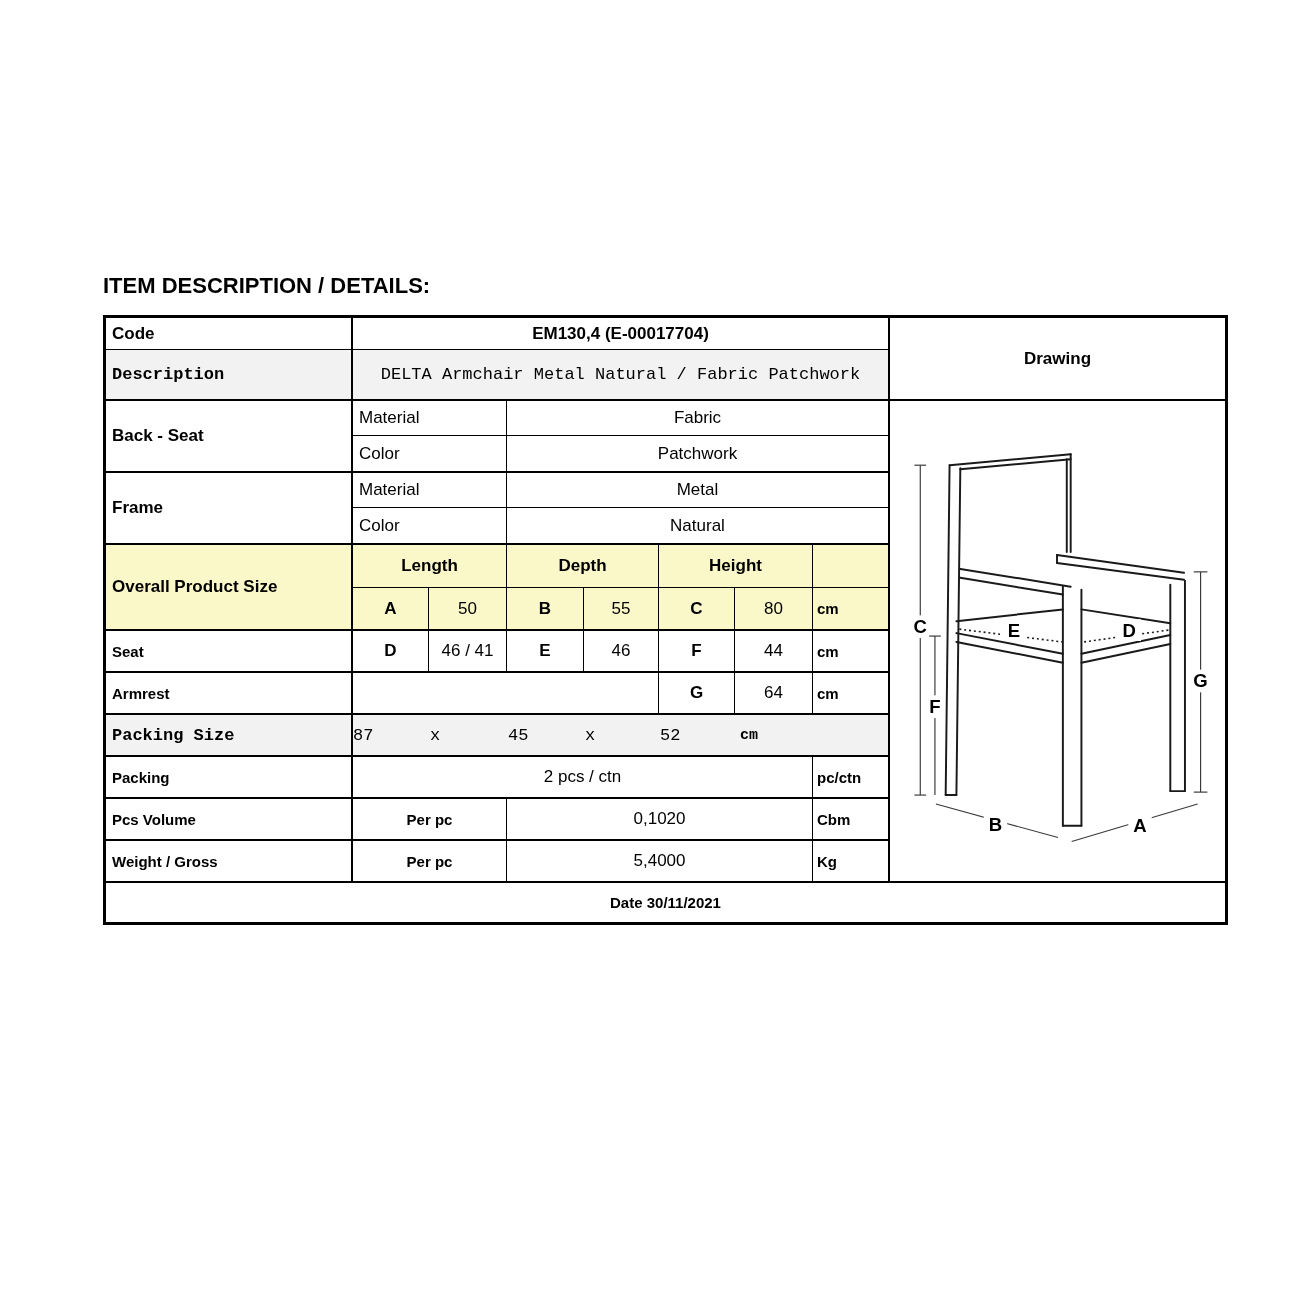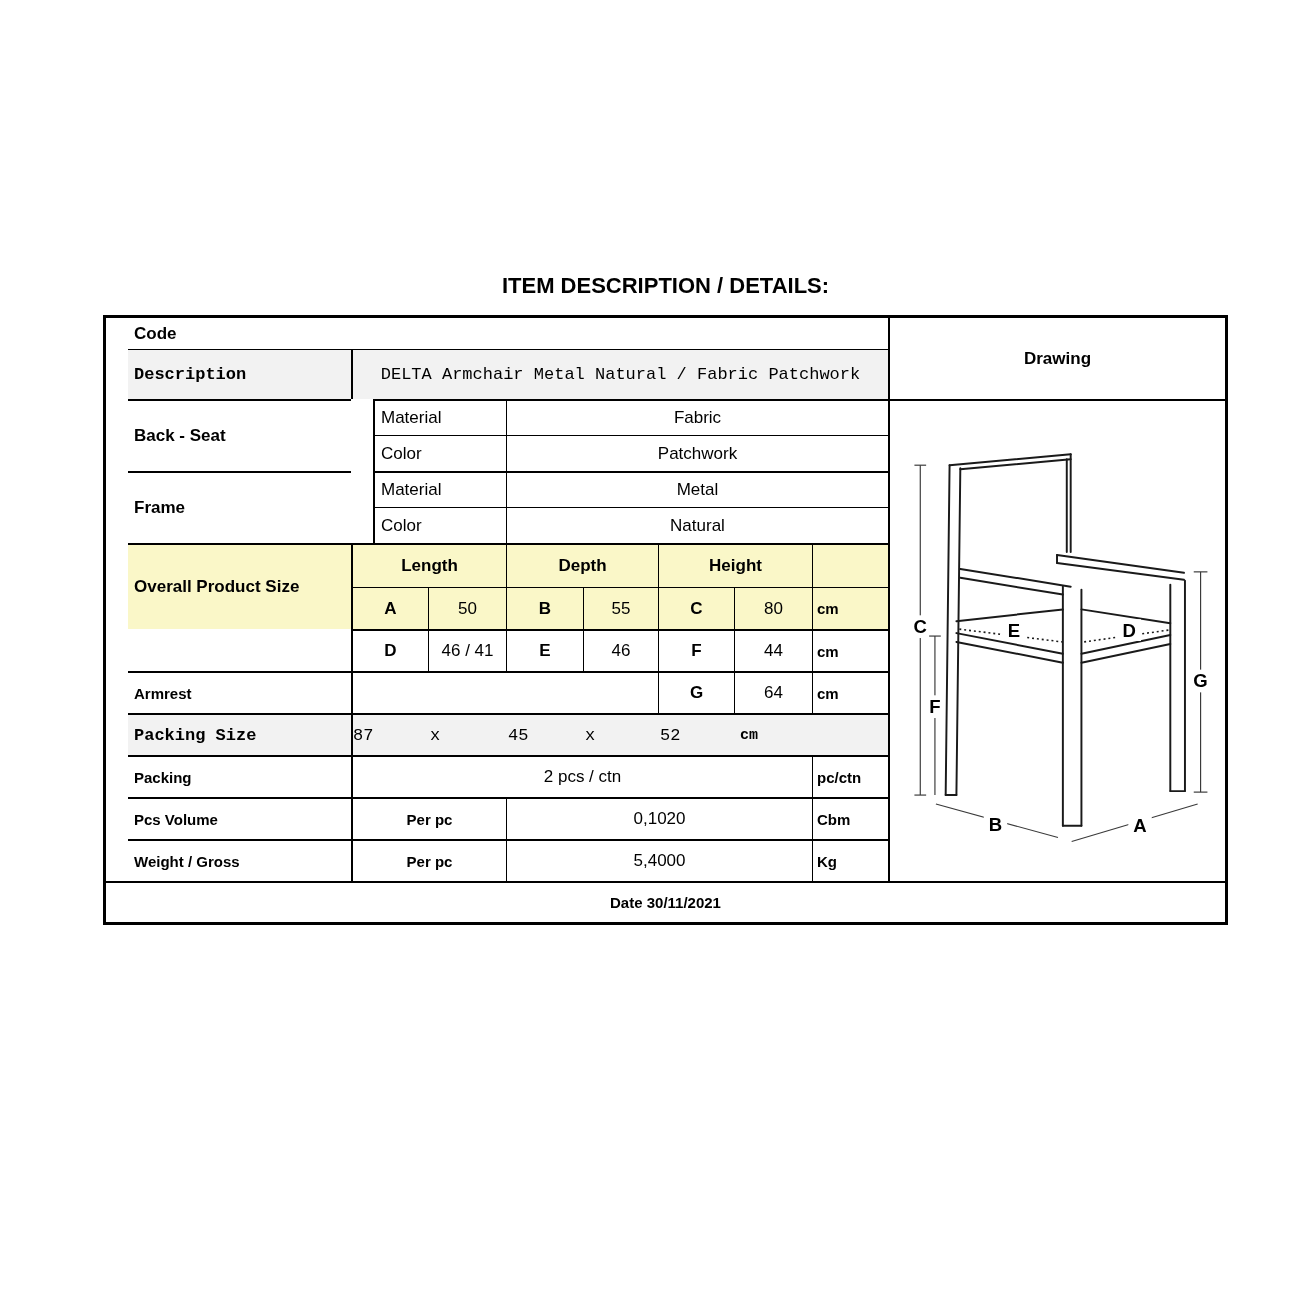--- a/index.html
+++ b/index.html
@@ -1,31 +1,31 @@
 <!DOCTYPE html>
 <html><head>
 <meta charset="utf-8">
 <style>
   html,body{margin:0;padding:0;background:#fff;}
   body{width:1300px;height:1300px;position:relative;font-family:"Liberation Sans",sans-serif;color:#000;}
-  .title{position:absolute;left:103px;top:273px;width:1125px;text-align:center;
+  .title{position:absolute;left:103px;top:273px;width:1125px;text-align:left;
          font-size:22px;font-weight:bold;letter-spacing:0px;}
   .tbl{position:absolute;left:103px;top:315px;width:1125px;height:610px;
        border:3px solid #000;box-sizing:border-box;display:grid;
        grid-template-columns:245px 77px 78px 77px 75px 76px 78px 76px 1fr;
        grid-template-rows:31px 50px 36px 36px 36px 36px 44px 42px 42px 42px 42px 42px 42px 42px 1fr;}
   .c{border-left:1px solid #000;border-top:1px solid #000;box-sizing:border-box;
      display:flex;align-items:center;font-size:17px;overflow:hidden;white-space:nowrap;}
   .r1{border-top:none;}
   .c1{border-left:none;}
   .bt2{border-top-width:2px;}
   .bl2{border-left-width:2px;}
   .b{font-weight:bold;}
   .ctr{justify-content:center;text-align:center;}
-  .lft{padding-left:6px;margin-left:22px;}
+  .lft{padding-left:6px;}
   .unit{padding-left:4px;font-size:15px;font-weight:bold;}
   .grey{background:#F2F2F2;font-family:Liberation Mono, monospace;}
   .yellow{background:#FAF7C8;}
   .sm{font-size:15px;}
   .packgrid{display:grid;width:100%;height:100%;align-items:center;
             grid-template-columns:77px 78px 77px 75px 76px 78px 1fr;}
   .packgrid>div{text-align:left;font-size:17px;}
   .packgrid>.pu{text-align:left;padding-left:4px;font-size:15px;font-weight:bold;}
   .canvas{padding:0;}
   .canvas svg{display:block;width:100%;height:100%;}
@@ -37,20 +37,21 @@
   svg .mask{fill:#fff;stroke:none;}
 </style>
 </head>
 <body>
 
 <div class="title">ITEM DESCRIPTION / DETAILS:</div>
 
 <div class="tbl">
 
   <div class="c c1 r1 b lft" style="grid-area:1/1/2/2">Code</div>
+  <div class="c r1 bl2 b ctr" style="grid-area:1/2/2/9">EM130,4 (E-00017704)</div>
   <div class="c r1 bl2 b ctr" style="grid-area:1/9/3/10">Drawing</div>
 
   <div class="c c1 grey b lft" style="grid-area:2/1/3/2">Description</div>
   <div class="c grey bl2 ctr" style="grid-area:2/2/3/9">DELTA Armchair Metal Natural / Fabric Patchwork</div>
 
   <div class="c c1 bt2 b lft" style="grid-area:3/1/5/2">Back - Seat</div>
   <div class="c bt2 bl2 lft" style="grid-area:3/2/4/4">Material</div>
   <div class="c bt2 ctr" style="grid-area:3/4/4/9">Fabric</div>
   <div class="c bl2 lft" style="grid-area:4/2/5/4">Color</div>
   <div class="c ctr" style="grid-area:4/4/5/9">Patchwork</div>
@@ -146,20 +147,21 @@
   <div class="c bt2 yellow" style="grid-area:7/8/8/9"></div>
 
   <div class="c bl2 yellow b ctr" style="grid-area:8/2/9/3">A</div>
   <div class="c yellow ctr" style="grid-area:8/3/9/4">50</div>
   <div class="c yellow b ctr" style="grid-area:8/4/9/5">B</div>
   <div class="c yellow ctr" style="grid-area:8/5/9/6">55</div>
   <div class="c yellow b ctr" style="grid-area:8/6/9/7">C</div>
   <div class="c yellow ctr" style="grid-area:8/7/9/8">80</div>
   <div class="c yellow unit" style="grid-area:8/8/9/9">cm</div>
 
+  <div class="c c1 bt2 b lft sm" style="grid-area:9/1/10/2">Seat</div>
   <div class="c bt2 bl2 b ctr" style="grid-area:9/2/10/3">D</div>
   <div class="c bt2 ctr" style="grid-area:9/3/10/4">46 / 41</div>
   <div class="c bt2 b ctr" style="grid-area:9/4/10/5">E</div>
   <div class="c bt2 ctr" style="grid-area:9/5/10/6">46</div>
   <div class="c bt2 b ctr" style="grid-area:9/6/10/7">F</div>
   <div class="c bt2 ctr" style="grid-area:9/7/10/8">44</div>
   <div class="c bt2 unit" style="grid-area:9/8/10/9">cm</div>
 
   <div class="c c1 bt2 b lft sm" style="grid-area:10/1/11/2">Armrest</div>
   <div class="c bt2 bl2" style="grid-area:10/2/11/6"></div>

